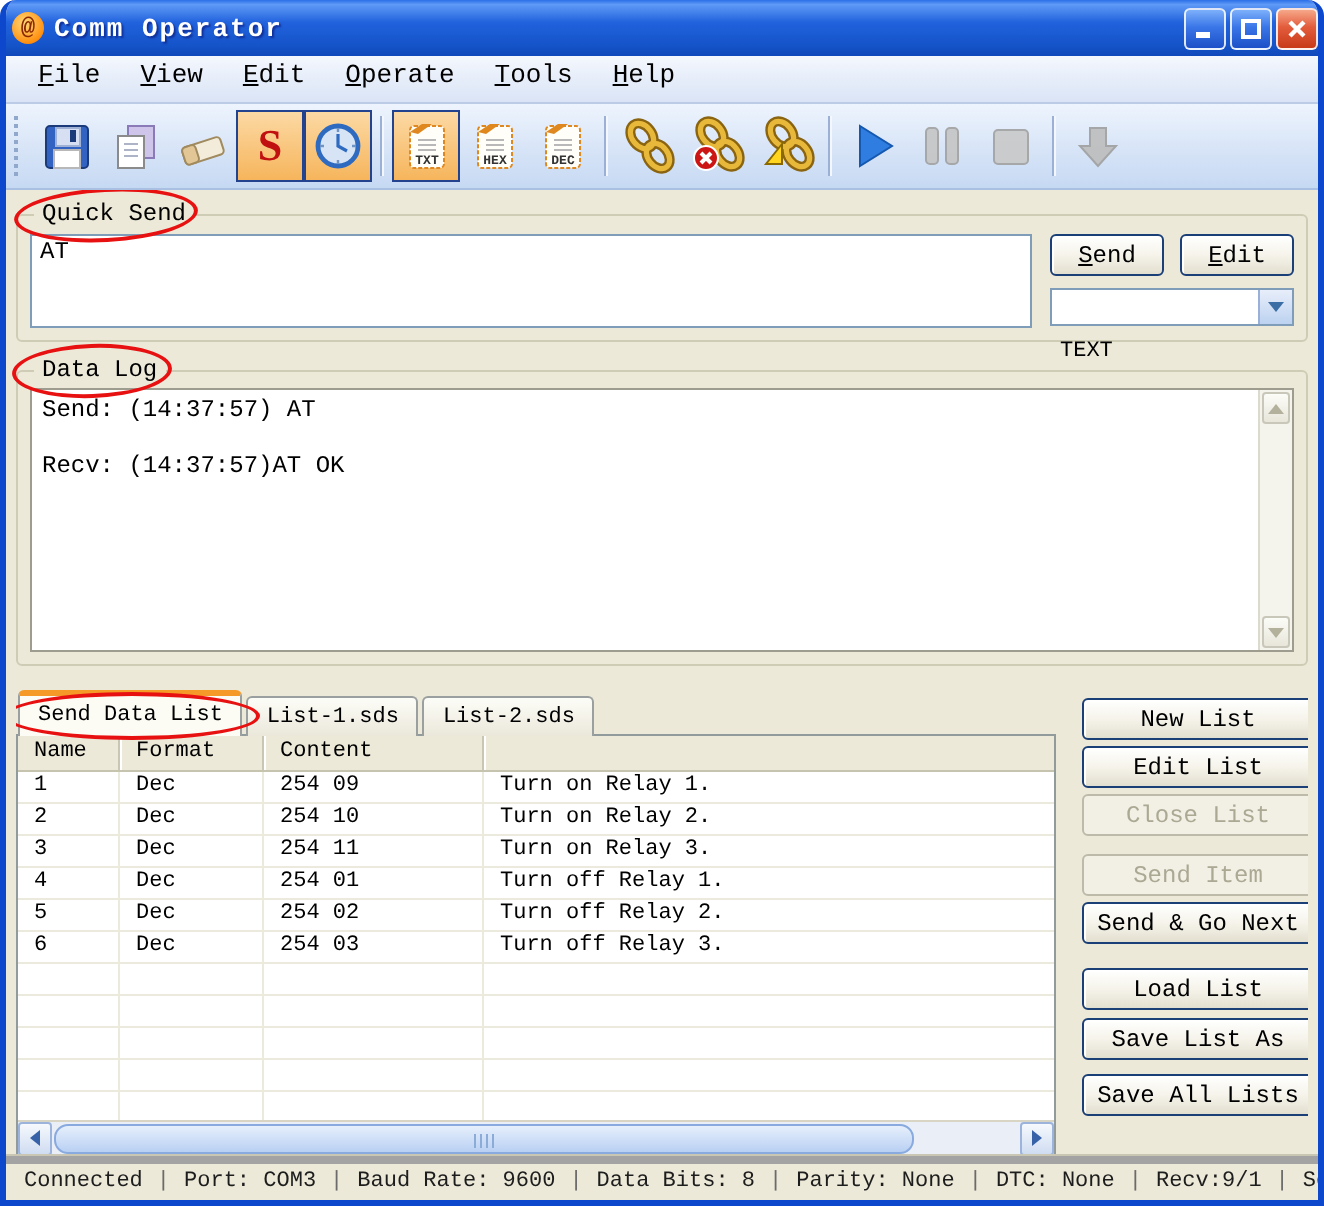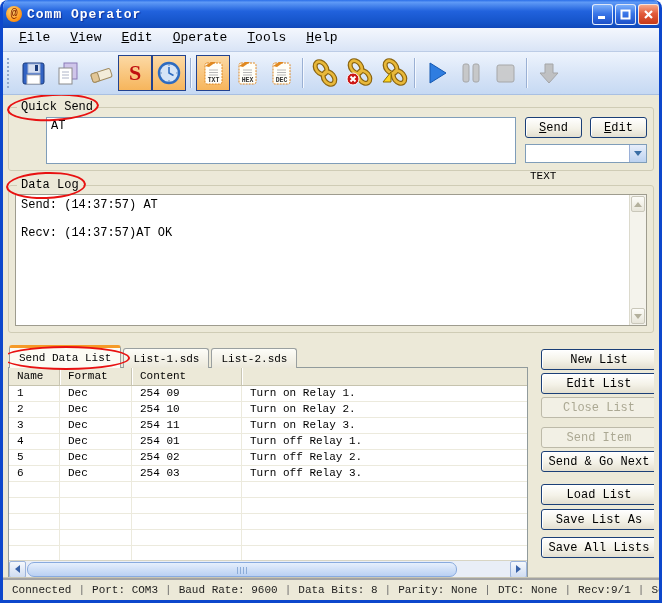--- a/index.html
+++ b/index.html
@@ -37,21 +37,21 @@
   .tbtn.toggled { background:linear-gradient(180deg,#fcd9a4,#f6b55c); border:1px solid #23438f; }
   .tbtn.dim { filter:grayscale(1); opacity:.9; }
   .s-glyph { color:#c01010; font-size:22px; font-weight:bold; font-family:"Liberation Serif",serif; }
 
   
   .client { flex:1 1 auto; background:#ece9d8; padding:2px 5px 0 5px; display:flex; flex-direction:column; overflow:hidden; }
   .groupbox { position:relative; border:1px solid #cfccb5; border-radius:3px; }
   .group-label { position:absolute; top:-8px; left:8px; background:#ece9d8; padding:0 4px; font-size:12px; color:#000; }
   .annot { position:absolute; border:2px solid #e81111; border-radius:50%; pointer-events:none; z-index:5; }
 
-  .qs-group { margin-top:10px; height:64px; flex:0 0 64px;padding-left:31px; }
+  .qs-group { margin-top:10px; height:64px; flex:0 0 64px; }
   .qs-body { display:flex; gap:9px; padding:9px 6px 6px 6px; height:100%; }
   .qs-input { flex:1; background:#fff; border:1px solid #7f9db9; font-size:12px; padding:1px 4px; color:#000; }
   .qs-right { width:122px; display:flex; flex-direction:column; }
   .btn-row { display:flex; gap:8px; }
   .xpbtn { flex:1; height:21px; border:1px solid #1b3f77; border-radius:3px; color:#000;
            background:linear-gradient(180deg,#ffffff 0%,#f4f2e8 55%,#e3dfd0 100%);
            font:12px "Liberation Mono",monospace; display:flex; align-items:center; justify-content:center;
            box-shadow:inset 1px 1px 0 #fff; }
   .dropdown { margin-top:6px; height:19px; background:#fff; border:1px solid #7f9db9; display:flex; align-items:center; }
   .dropdown .val { flex:1; font-size:11px; padding-left:4px;margin-top:45px; }
@@ -96,21 +96,21 @@
 
   .lower-right { flex:1; padding:4px 2px 0 13px; display:flex; flex-direction:column; }
   .lbtn { width:116px; height:21px; border:1px solid #1b3f77; border-radius:3px; color:#000;
           background:linear-gradient(180deg,#ffffff 0%,#f4f2e8 55%,#e3dfd0 100%);
           font:12px "Liberation Mono",monospace; display:flex; align-items:center; justify-content:center;
           box-shadow:inset 1px 1px 0 #fff; }
   .lbtn.disabled { border-color:#bdbaa9; color:#aba893; background:#f2f0e5; box-shadow:none; }
   .g3 { margin-top:3px; } .g9 { margin-top:9px; } .g12 { margin-top:12px; } .g4 { margin-top:4px; } .g7 { margin-top:7px; }
 
   
-  .statusbar { height:22px; flex:0 0 22px; background:#ece9d8; border-top:2px solid #a3a3a3; box-shadow:0 -1px 0 #c9c6b4;
+  .statusbar { height:22px; flex:0 0 22px; background:#ece9d8; border-top:4px solid #a3a3a3; box-shadow:0 -1px 0 #c9c6b4;
                display:flex; align-items:center; font-size:11px; color:#1d1d1d; padding:0 2px; }
   .seg { padding:0 7px; white-space:nowrap; }
   .ssep { color:#6b6b6b; }
   .grip { margin-left:auto; width:13px; height:13px; align-self:flex-end;
           background:
             radial-gradient(circle at 10px 10px,#b4b09c 1.5px,transparent 2px),
             radial-gradient(circle at 10px 5px,#b4b09c 1.5px,transparent 2px),
             radial-gradient(circle at 5px 10px,#b4b09c 1.5px,transparent 2px); }
 </style>
 </head>

